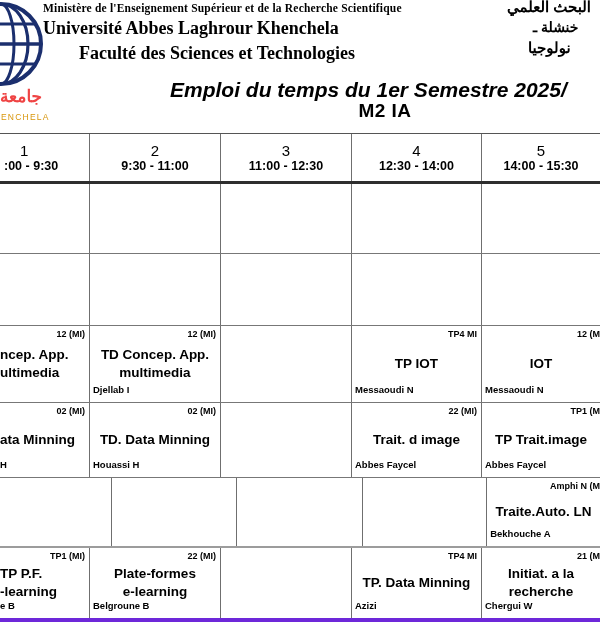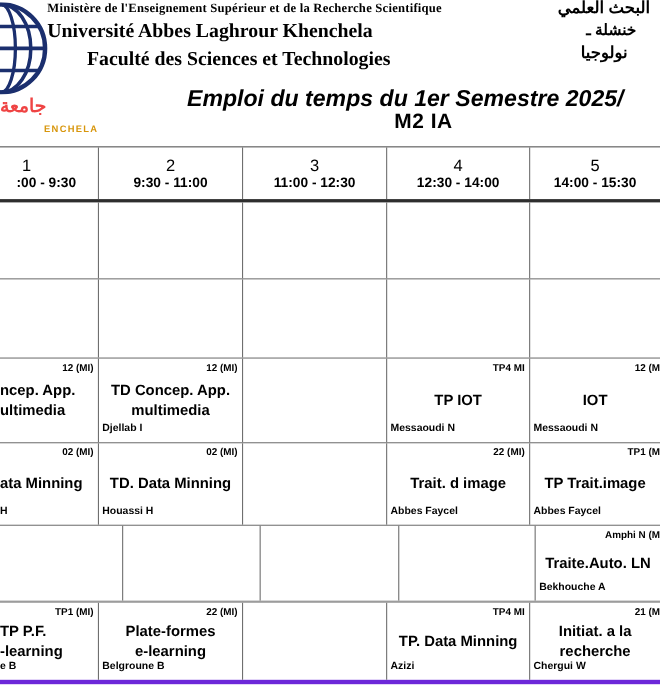--- a/index.html
+++ b/index.html
@@ -21,22 +21,22 @@
   .title{position:absolute;left:170px;top:78px;font-size:21px;font-weight:bold;
          font-style:italic;white-space:nowrap;}
   .group{position:absolute;left:0;top:100px;width:770px;text-align:center;
          font-size:19px;font-weight:bold;letter-spacing:.5px;}
 
   
   .logo{position:absolute;left:0;top:2px;width:58px;height:128px;}
   .logo svg{display:block;}
   .logo .ar-name{position:absolute;left:0;top:84px;width:54px;font-size:17px;font-weight:bold;
         color:#ef4444;direction:rtl;text-align:left;white-space:nowrap;overflow:hidden;}
-  .logo .latin{position:absolute;left:1px;top:110px;font-size:8.5px;font-weight:bold;
-        letter-spacing:1.2px;color:#d8960c;white-space:nowrap;padding-left:39px;}
+  .logo .latin{position:absolute;left:1px;top:110px;font-size:8.5px;font-weight:normal;
+        letter-spacing:1.2px;color:#d8960c;white-space:nowrap;}
 
   
   .timetable{position:absolute;left:0;top:133px;width:600px;border-top:1px solid #555;}
   .hrow,.row{display:flex;box-sizing:border-box;}
   .hrow{height:50px;border-bottom:3px solid #2e2e2e;}
   .r1{height:70px;border-bottom:1px solid #777;}
   .r2{height:72px;border-bottom:1px solid #777;}
   .r3{height:77px;border-bottom:1px solid #777;}
   .r4{height:75px;border-bottom:1px solid #777;}
   .r5{height:70px;border-bottom:2px solid #9c9c9c;padding-left:26px;}
@@ -45,21 +45,21 @@
   .cell,.hcell{box-sizing:border-box;border-right:1px solid #6f6f6f;overflow:hidden;
                display:flex;flex-direction:column;}
   .c1{width:90px;} .c2{width:131px;} .c3{width:131px;} .c4{width:130px;}
   .c5{width:118px;border-right:none;}
 
   .hcell{justify-content:center;text-align:center;}
   .slot-num{font-size:15px;line-height:17px;}
   .slot-time{font-size:12.5px;font-weight:bold;line-height:15px;}
   .hcell.c1{text-align:left;}
   .hcell.c1 .slot-num{padding-left:20px;}
-  .hcell.c1 .slot-time{padding-left:15px;}
+  .hcell.c1 .slot-time{padding-left:4px;}
 
   .room{height:14px;font-size:9px;font-weight:bold;text-align:right;
         padding:3px 4px 0 0;white-space:nowrap;}
   .course{flex:1;display:flex;align-items:center;justify-content:center;text-align:center;
           font-size:13.5px;font-weight:bold;line-height:1.28;white-space:pre-line;}
   .teacher{height:14px;font-size:9.5px;font-weight:bold;text-align:left;
            padding:0 0 4px 3px;white-space:nowrap;}
   .cell.c1 .course{justify-content:flex-start;text-align:left;}
   .cell.c1 .teacher{padding-left:0;}
   .cell.c5 .room{padding-right:0;}

